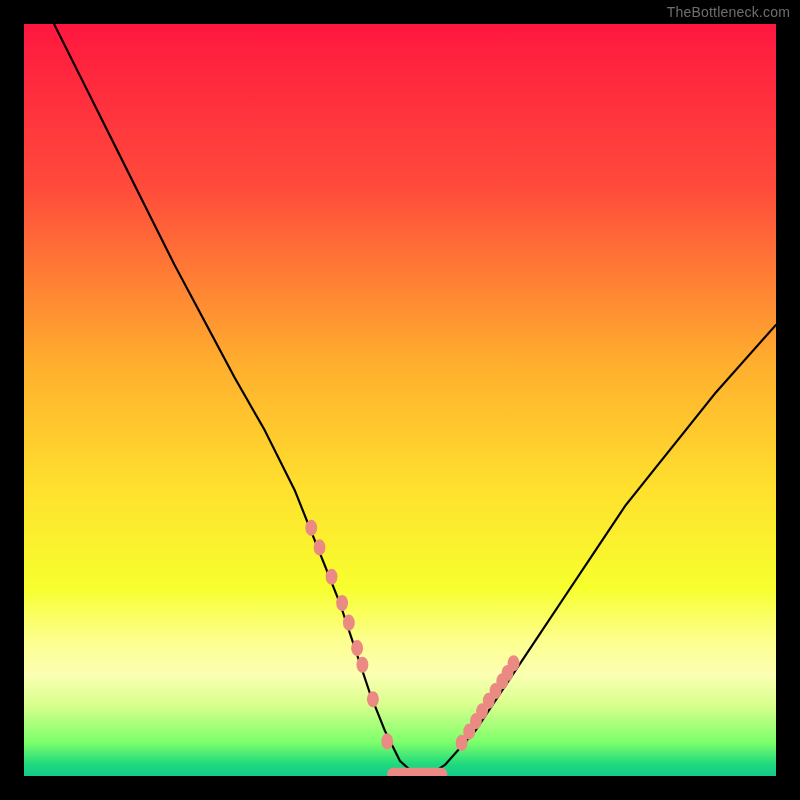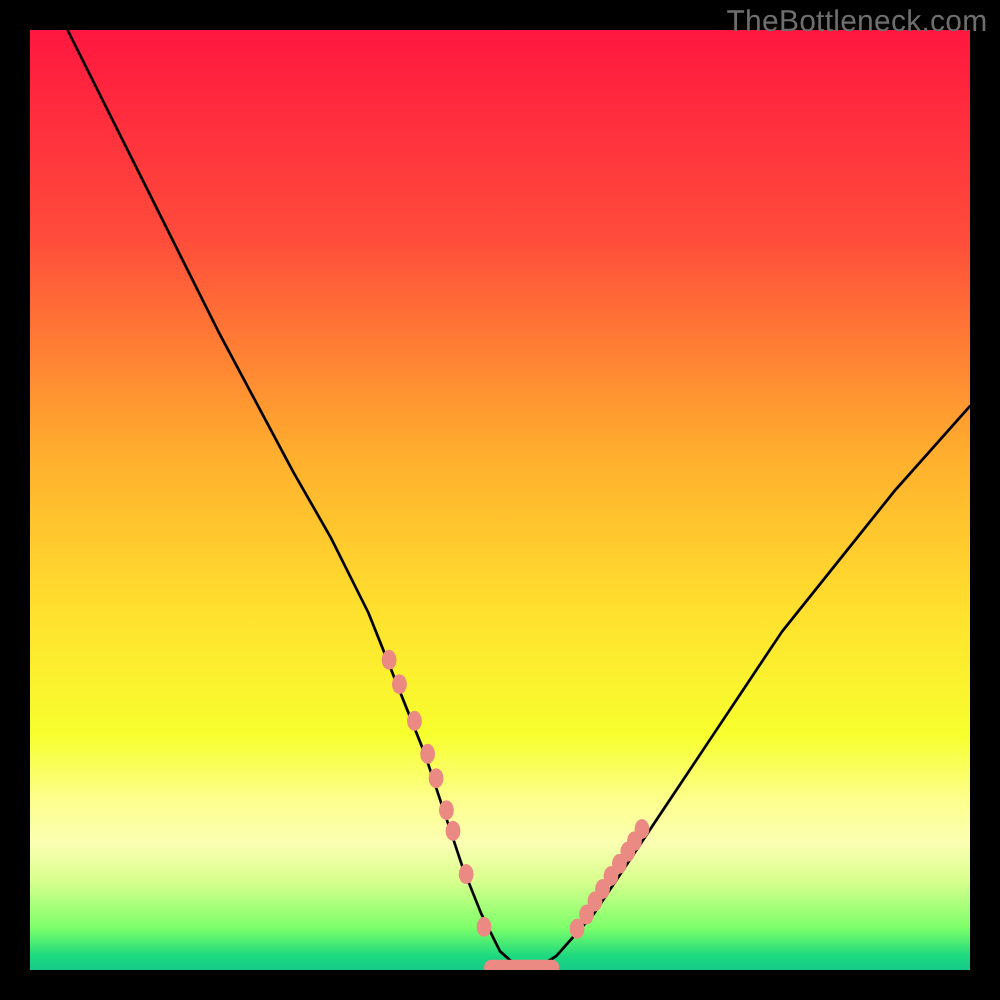--- a/index.html
+++ b/index.html
@@ -24,21 +24,21 @@
     left: 0;
     top: 0;
     width: 752px;
     height: 752px;
   }
   .watermark {
     position: absolute;
     top: 4px;
     right: 10px;
     color: #6e6e6e;
-    font-size: 24px;
+    font-size: 14px;
     font-weight: 500;
     letter-spacing: 0.2px;
     user-select: none;
   }
   svg { display: block; }
 </style>
 </head>
 <body>
 
 <div class="frame">

